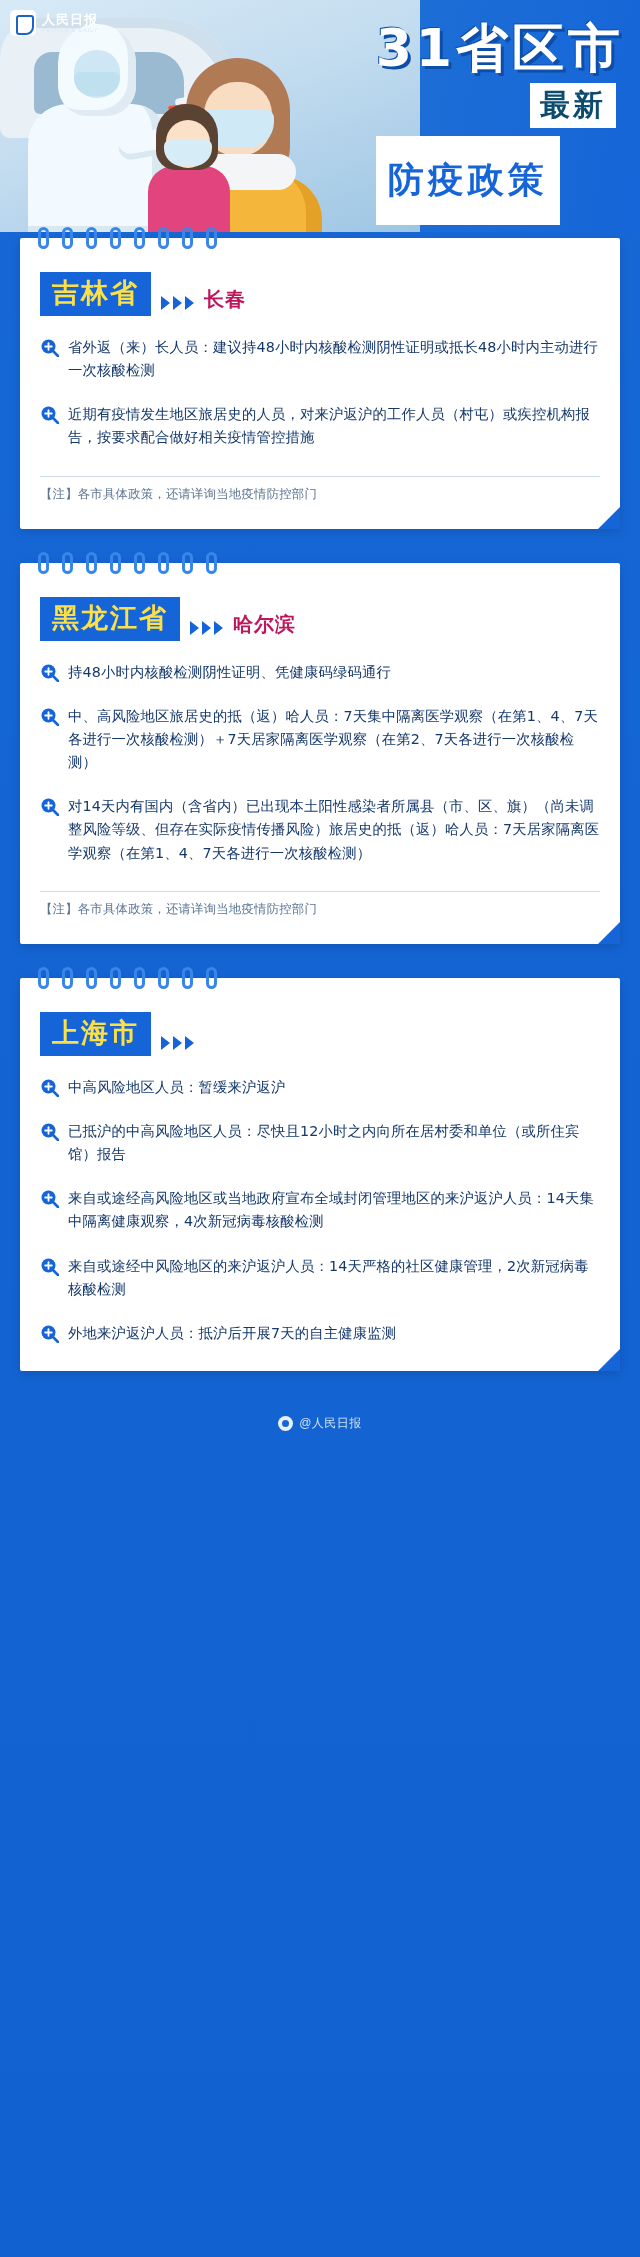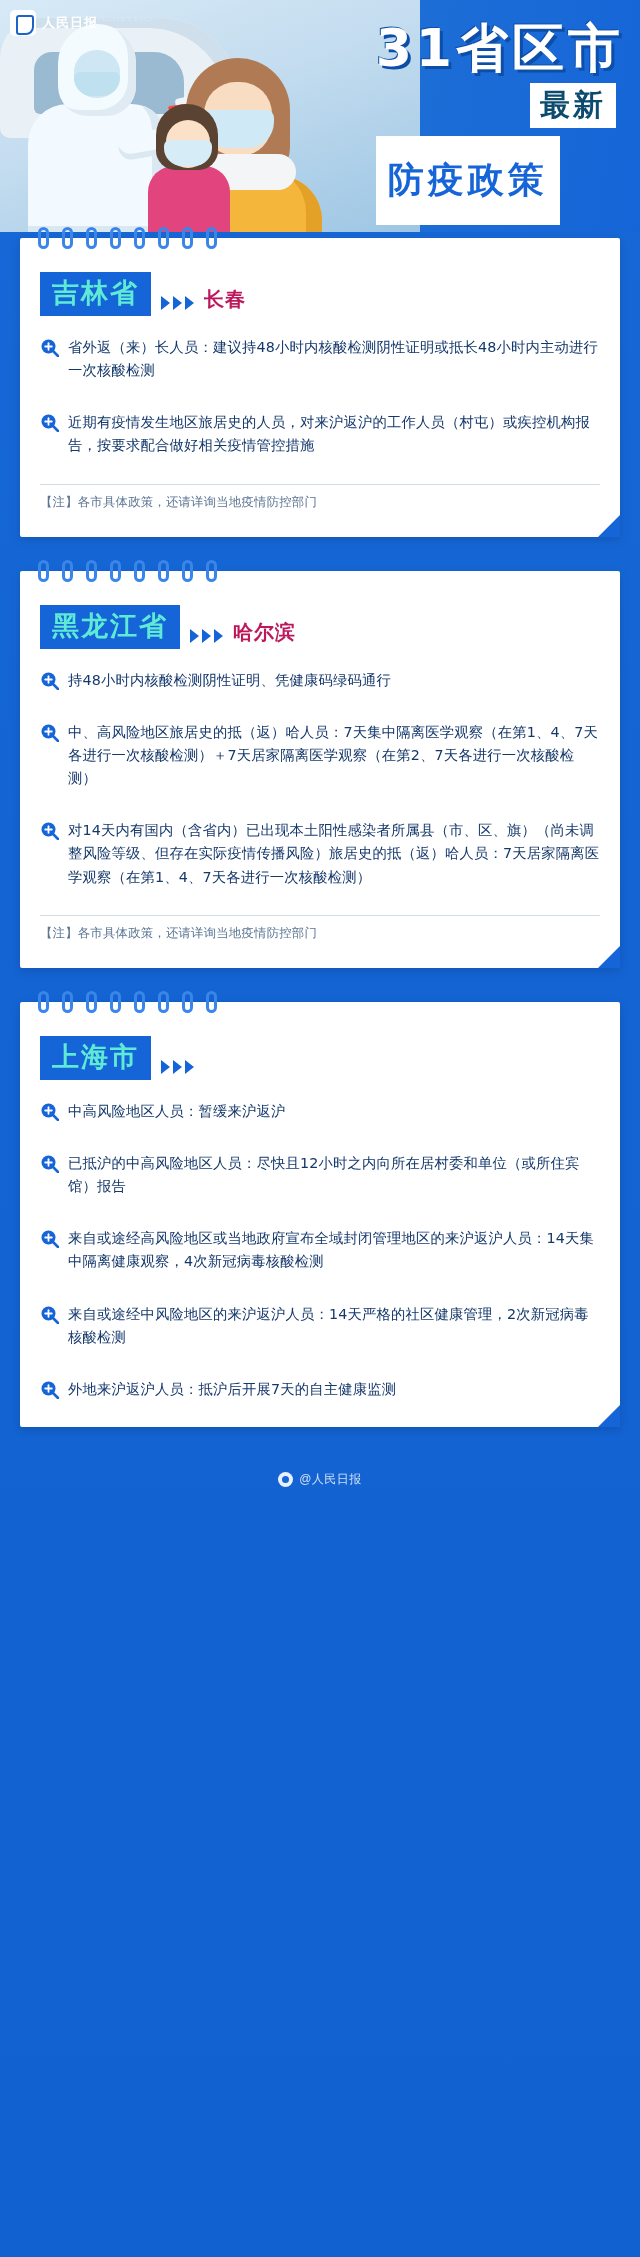--- a/index.html
+++ b/index.html
@@ -178,21 +178,21 @@
     border-radius: 5px;
     position: relative;
   }
   .logo-mark::after {
     content: "";
     position: absolute; left: 6px; top: 5px;
     width: 14px; height: 16px;
     border: 2px solid #1b63c9;
     border-radius: 3px 3px 8px 3px;
   }
-  .logo-text { display: flex; flex-direction: row; line-height: 1.05; }
+  .logo-text { display: flex; flex-direction: column; line-height: 1.05; }
   .logo-cn {
     color: #fff; font-size: 13px; font-weight: bold; letter-spacing: 1px;
   }
   .logo-en {
     color: #dbe8f7; font-size: 6px; letter-spacing: .6px;
   }
 
   
   .title-block {
     position: absolute; right: 16px; top: 20px;
@@ -260,21 +260,21 @@
     border: 3px solid #3a86e8;
     border-radius: 6px;
     background: transparent;
   }
   .card-head {
     display: flex; align-items: flex-end; gap: 10px;
     margin-bottom: 20px;
   }
   .province {
     background: #1565d8;
-    color: #5eead4;
+    color: #fde047;
     font-size: 27px; font-weight: bold;
     letter-spacing: 2px;
     padding: 3px 12px 5px 12px;
     font-family: "DejaVu Sans", "Liberation Sans", sans-serif;
   }
   .arrows {
     display: flex; gap: 3px; align-items: center;
     padding-bottom: 6px;
   }
   .arrows i {
@@ -284,21 +284,21 @@
     border-color: transparent transparent transparent #1565d8;
     display: block;
   }
   .city {
     color: #be185d;
     font-size: 20px; font-weight: bold;
     letter-spacing: 1px;
     padding-bottom: 3px;
     font-family: "DejaVu Sans", "Liberation Sans", sans-serif;
   }
-  .bullets { display: flex; flex-direction: column; gap: 29px; }
+  .bullets { display: flex; flex-direction: column; gap: 21px; }
   .bullet { display: flex; gap: 9px; align-items: flex-start; }
   .b-icon {
     flex: 0 0 auto;
     width: 19px; height: 19px; margin-top: 2px;
     position: relative;
   }
   .b-icon svg { display: block; }
   .b-text {
     color: #15386b;
     font-size: 14.3px;

